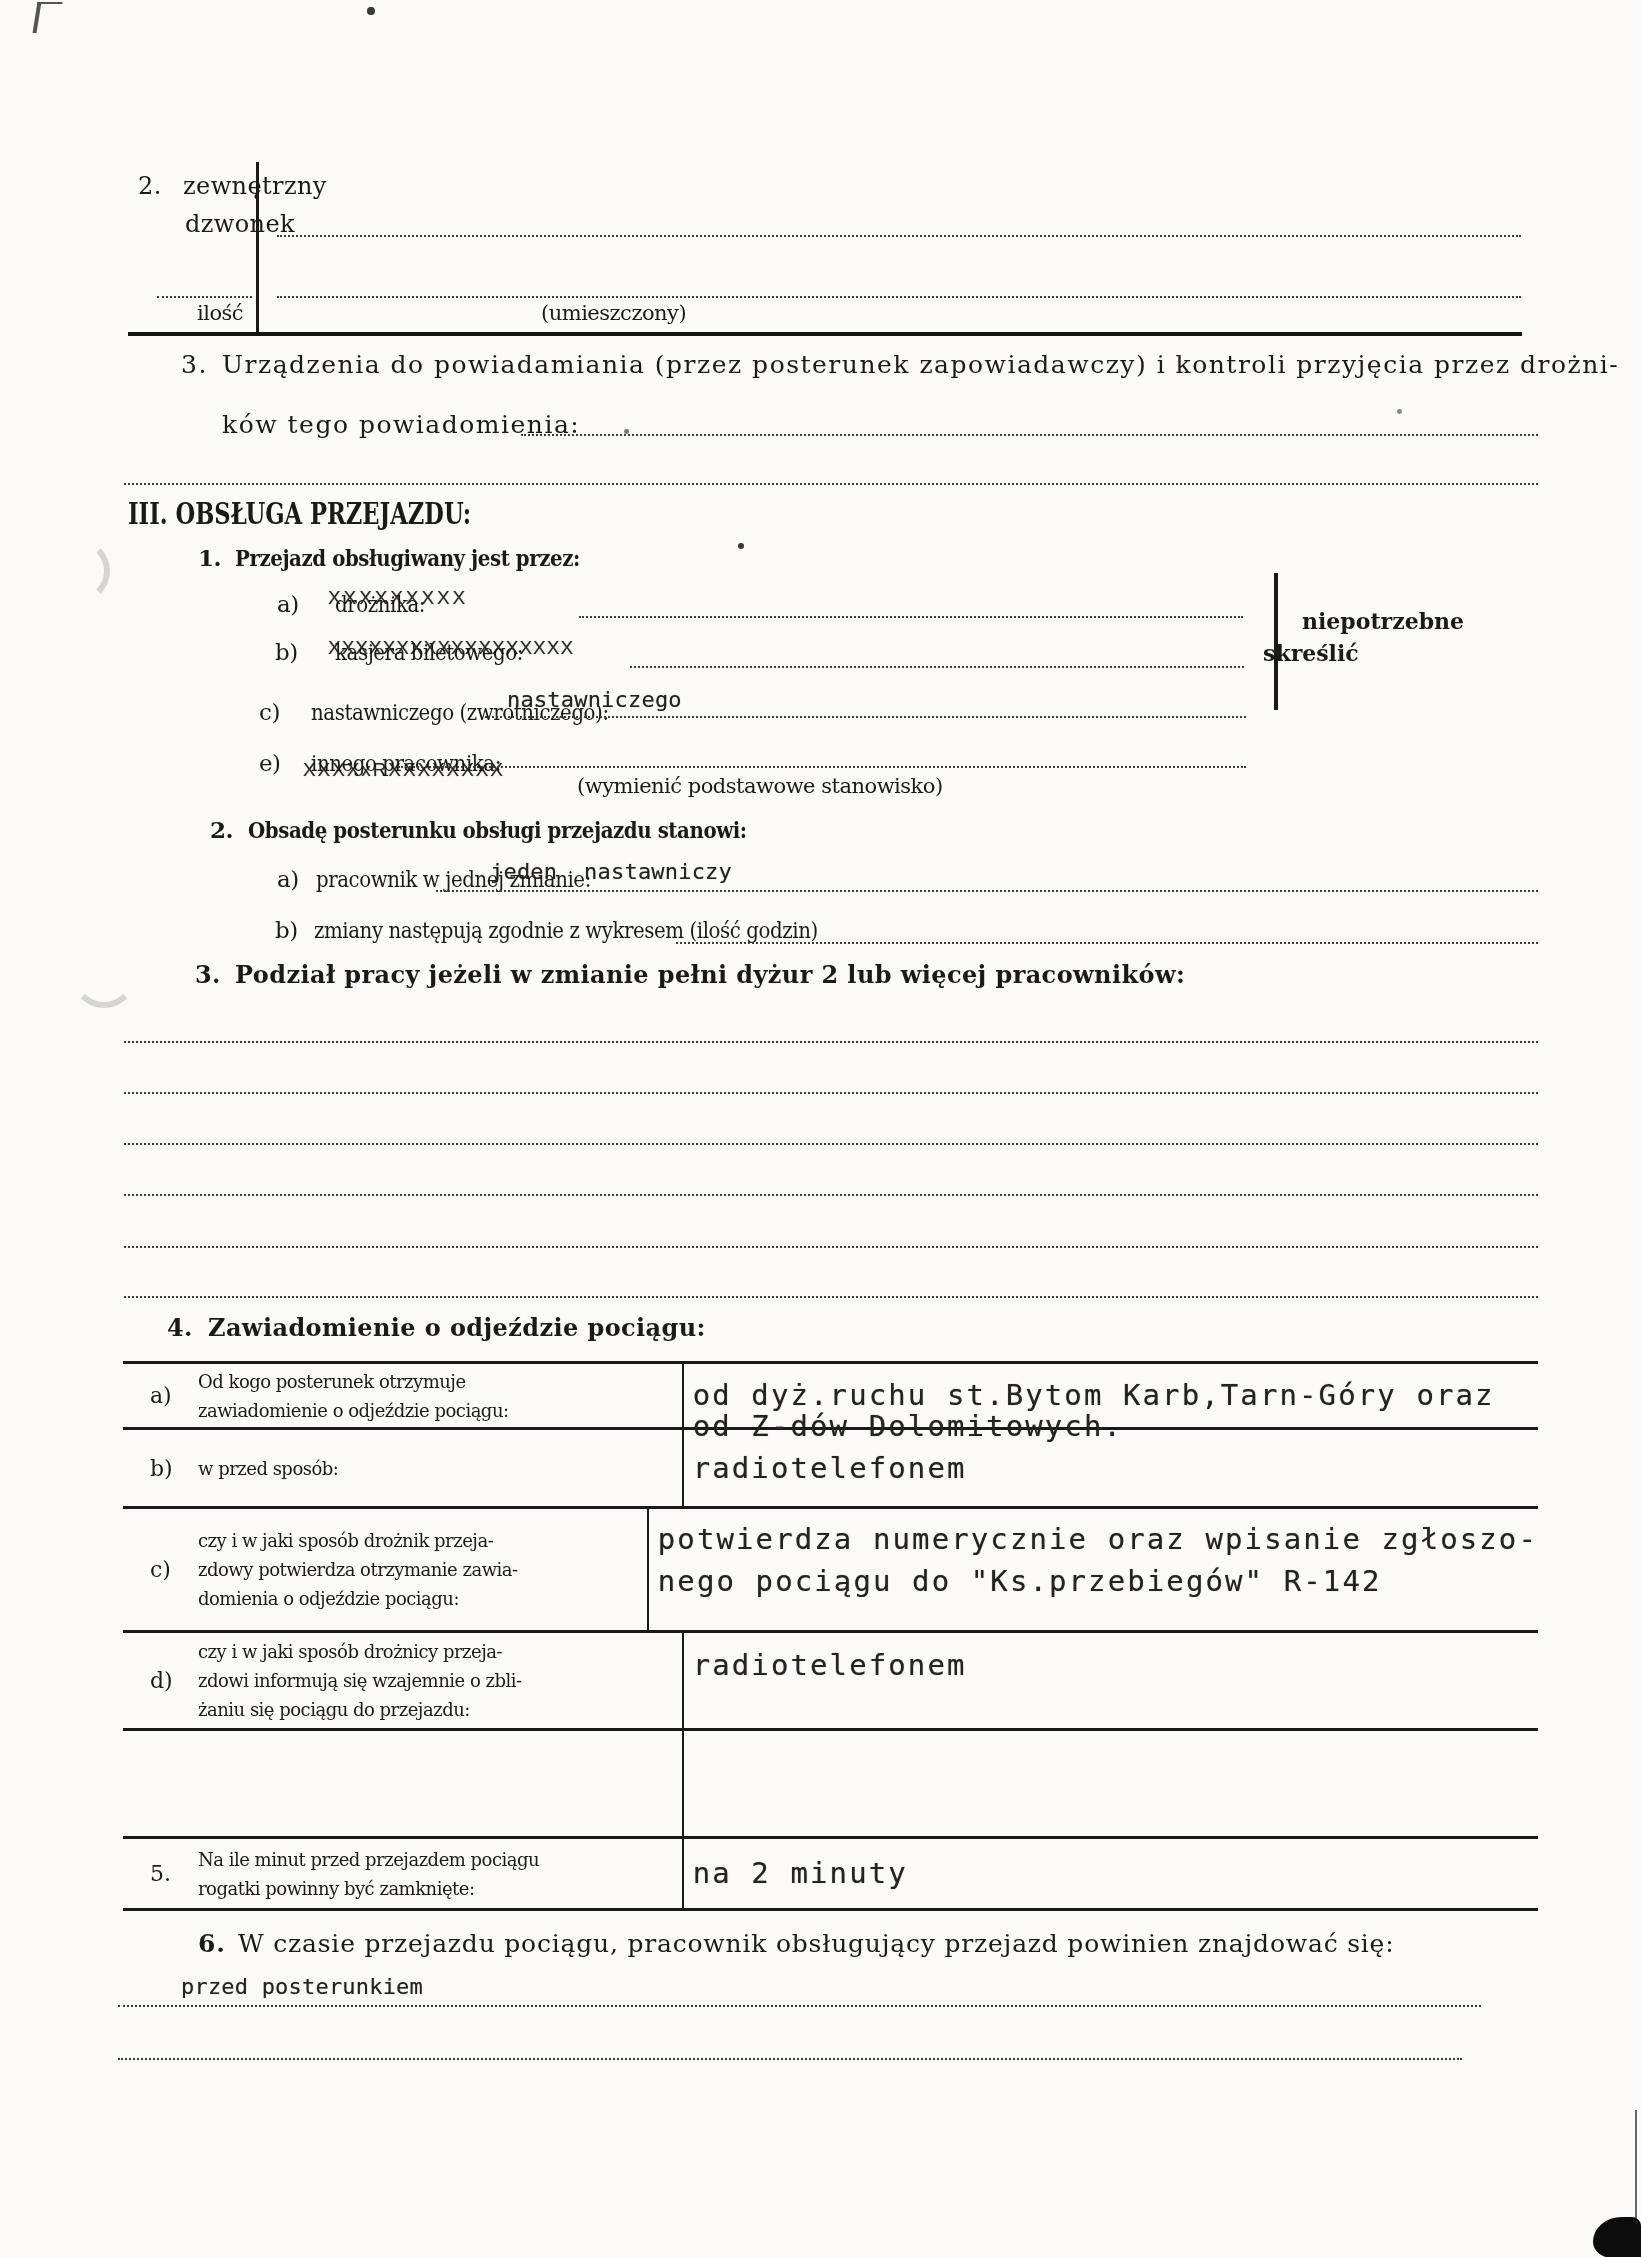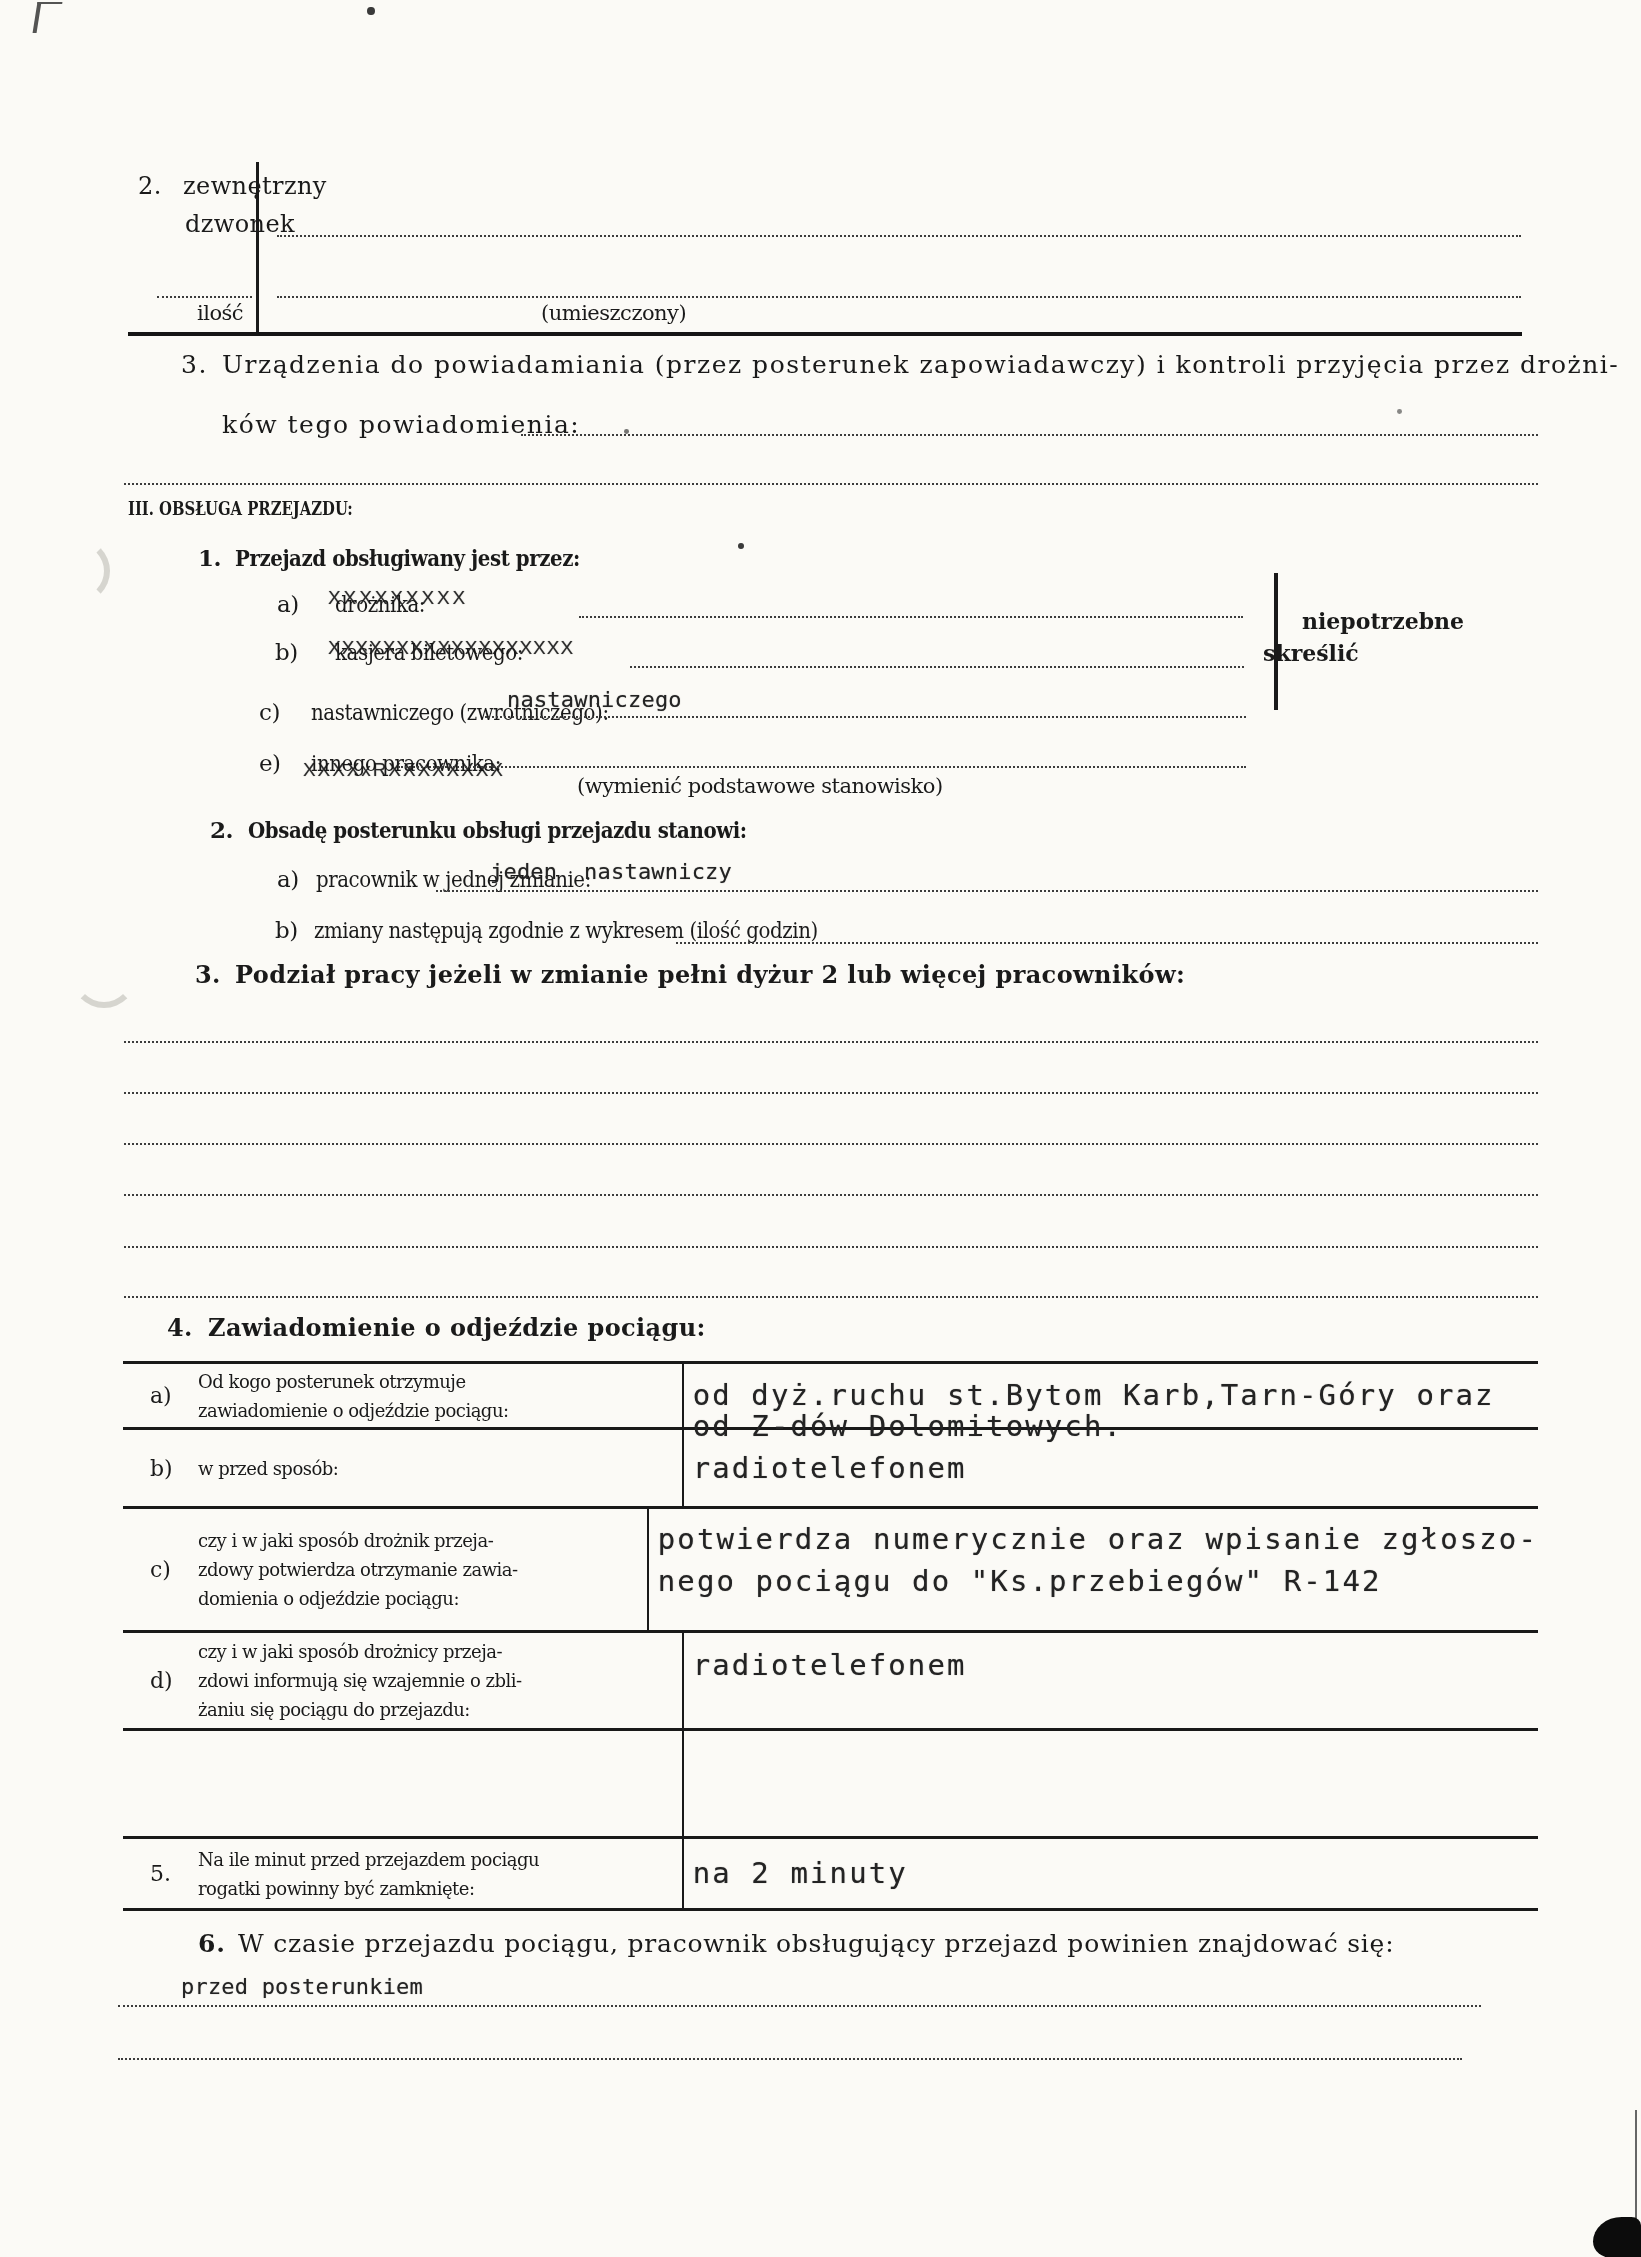--- a/index.html
+++ b/index.html
@@ -66,21 +66,21 @@
   <span class="abs print t22" style="left:197px;top:301px;">ilość</span>
   <span class="abs print t22" style="left:541px;top:301px;">(umieszczony)</span>
   <div class="hrule" style="left:128px;top:332px;width:1394px;height:3.9px;"></div>
 
   <span class="abs print t26" style="left:181px;top:350px;">3.</span>
   <span class="abs print t26" style="left:222px;top:350px;white-space:nowrap;">Urządzenia do powiadamiania (przez posterunek zapowiadawczy) i kontroli przyjęcia przez drożni-</span>
   <span class="abs print t26" style="left:222px;top:410px;">ków tego powiadomienia:</span>
   <div class="dot-line" style="left:521px;top:434px;width:1017px;"></div>
   <div class="dot-line" style="left:124px;top:483px;width:1414px;"></div>
 
-  <div class="abs print bold" style="left:128px;top:497px;font-size:19px;">
+  <div class="abs print bold" style="left:128px;top:497px;font-size:29px;">
     <span class="cond2">III. OBSŁUGA PRZEJAZDU:</span>
   </div>
 
   <span class="abs print t24 bold" style="left:198px;top:544px;">1.</span>
   <div class="abs print t24 bold" style="left:235px;top:544px;">
     <span class="cond">Przejazd obsługiwany jest przez:</span>
   </div>
 
   <span class="abs print t24" style="left:277px;top:591px;">a)</span>
   <div class="abs print t24 struck" style="left:335px;top:591px;">

